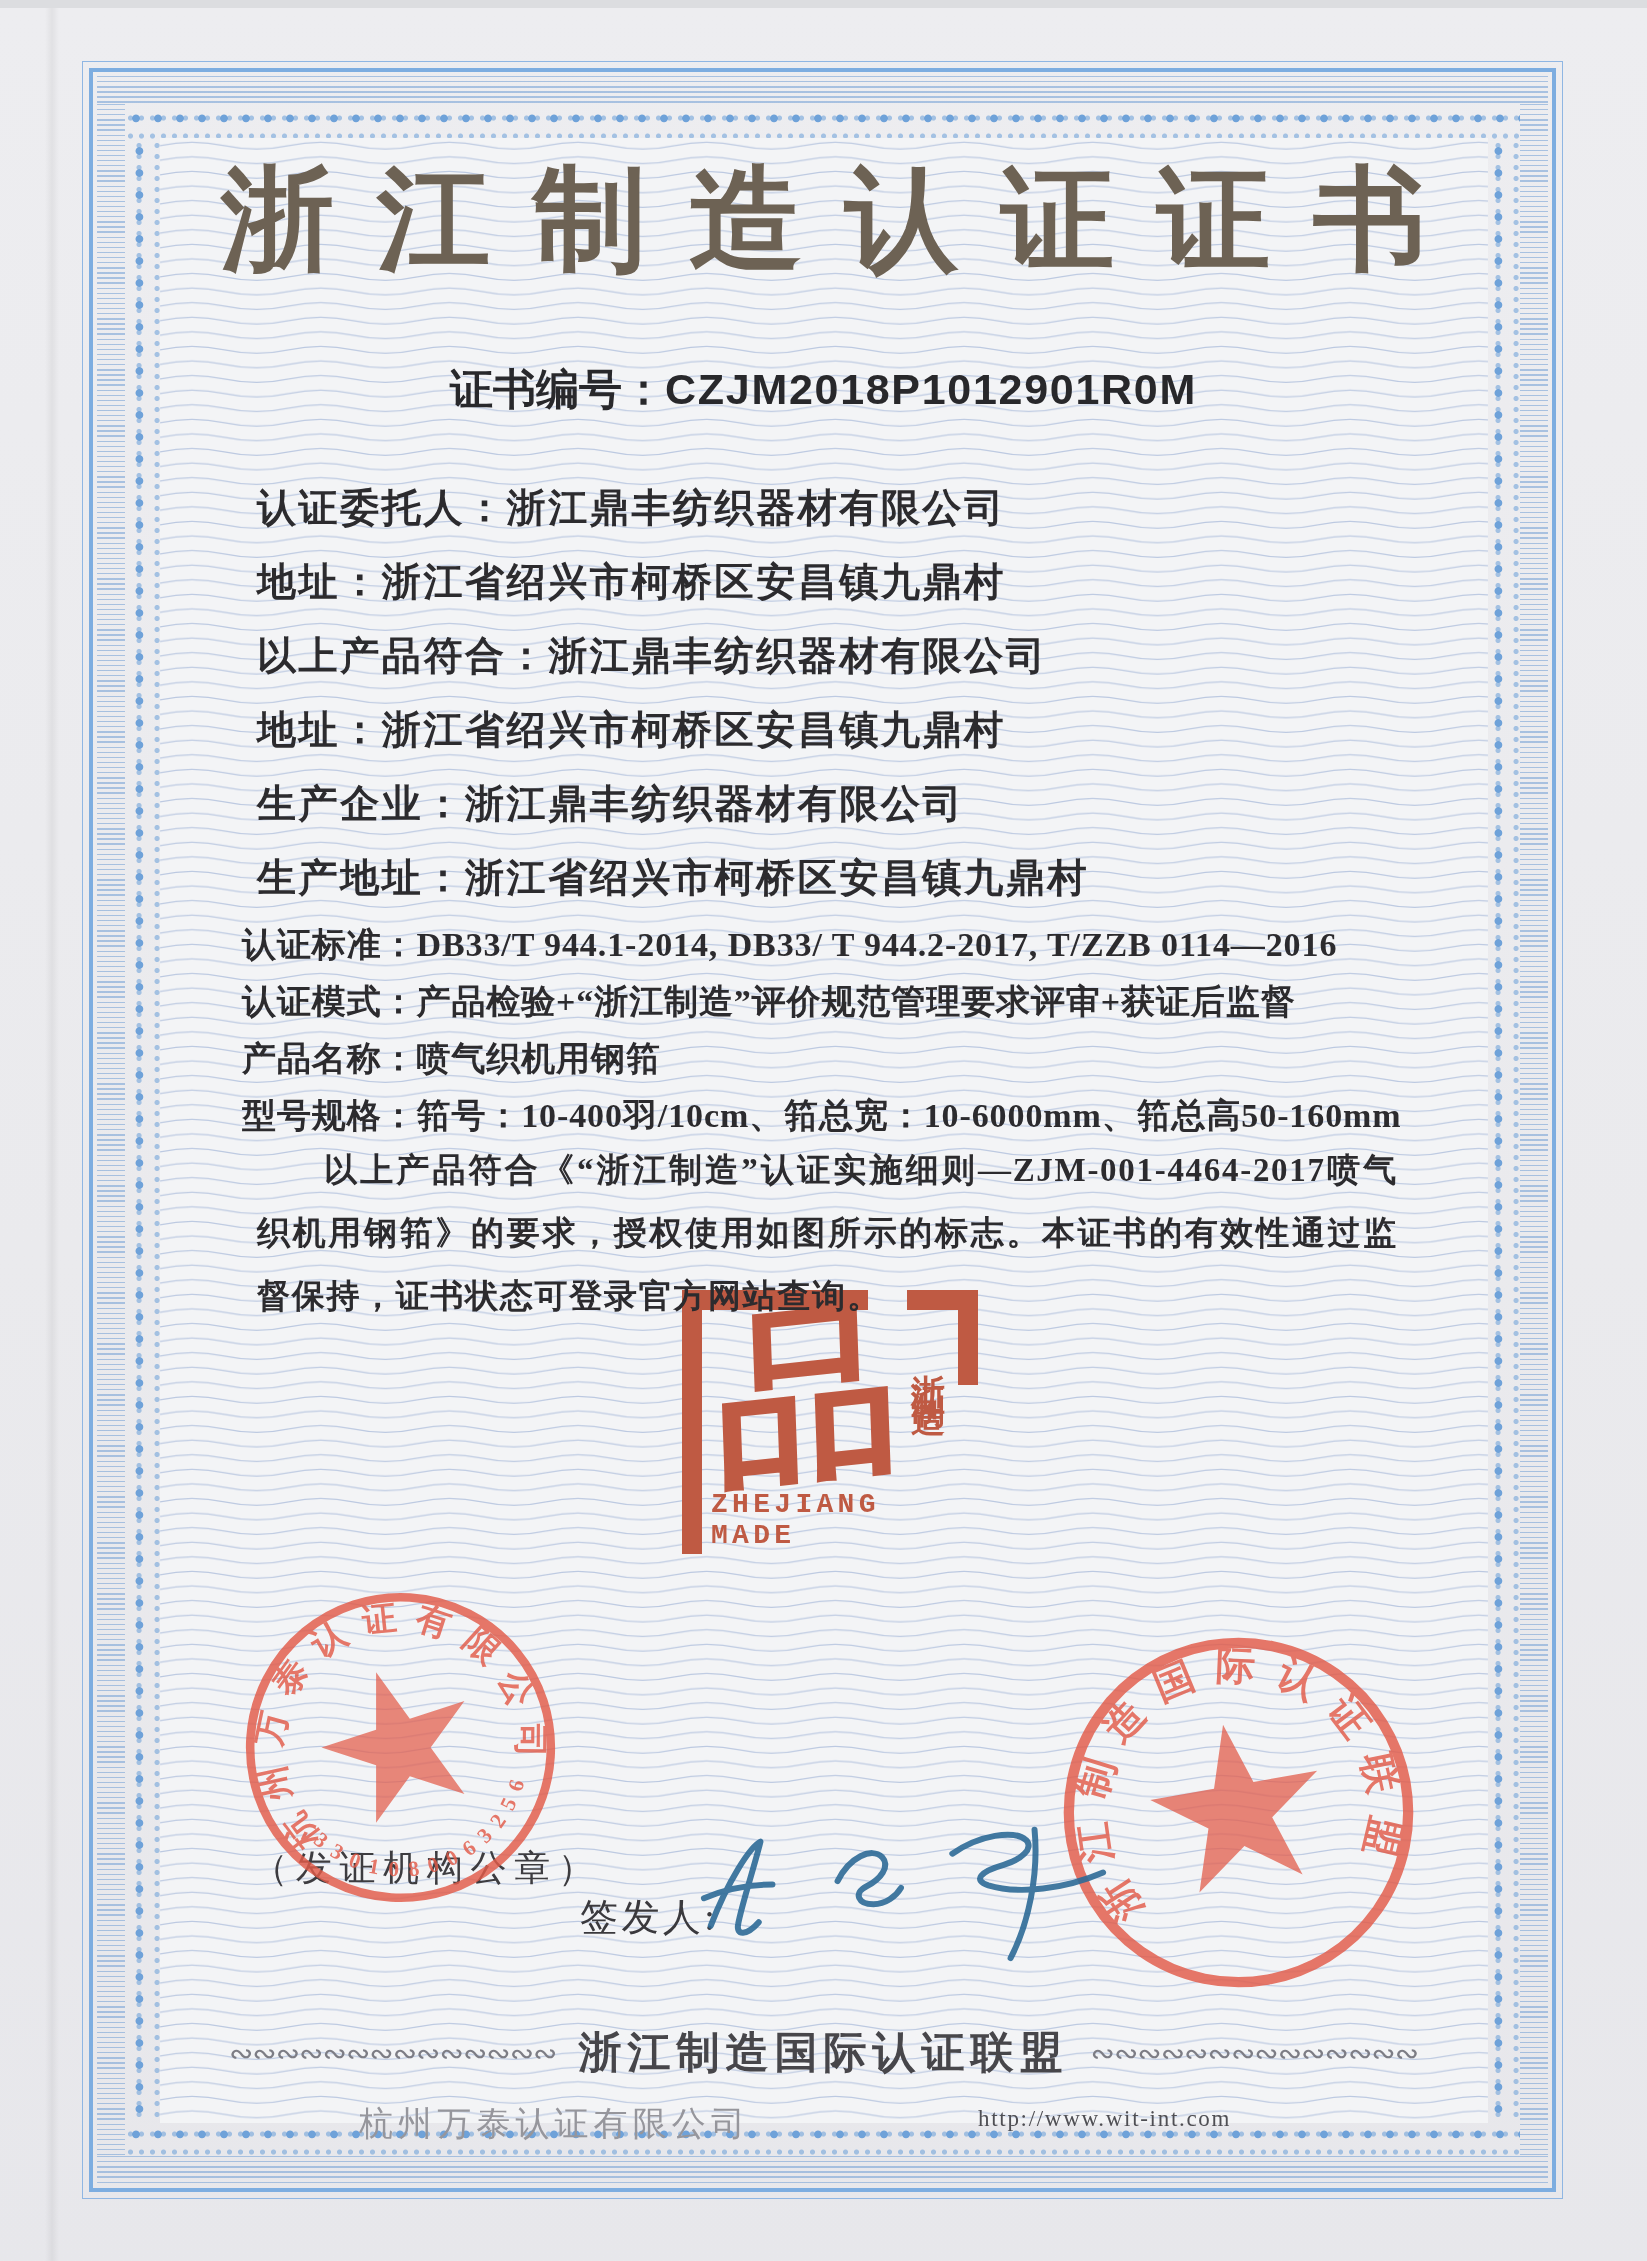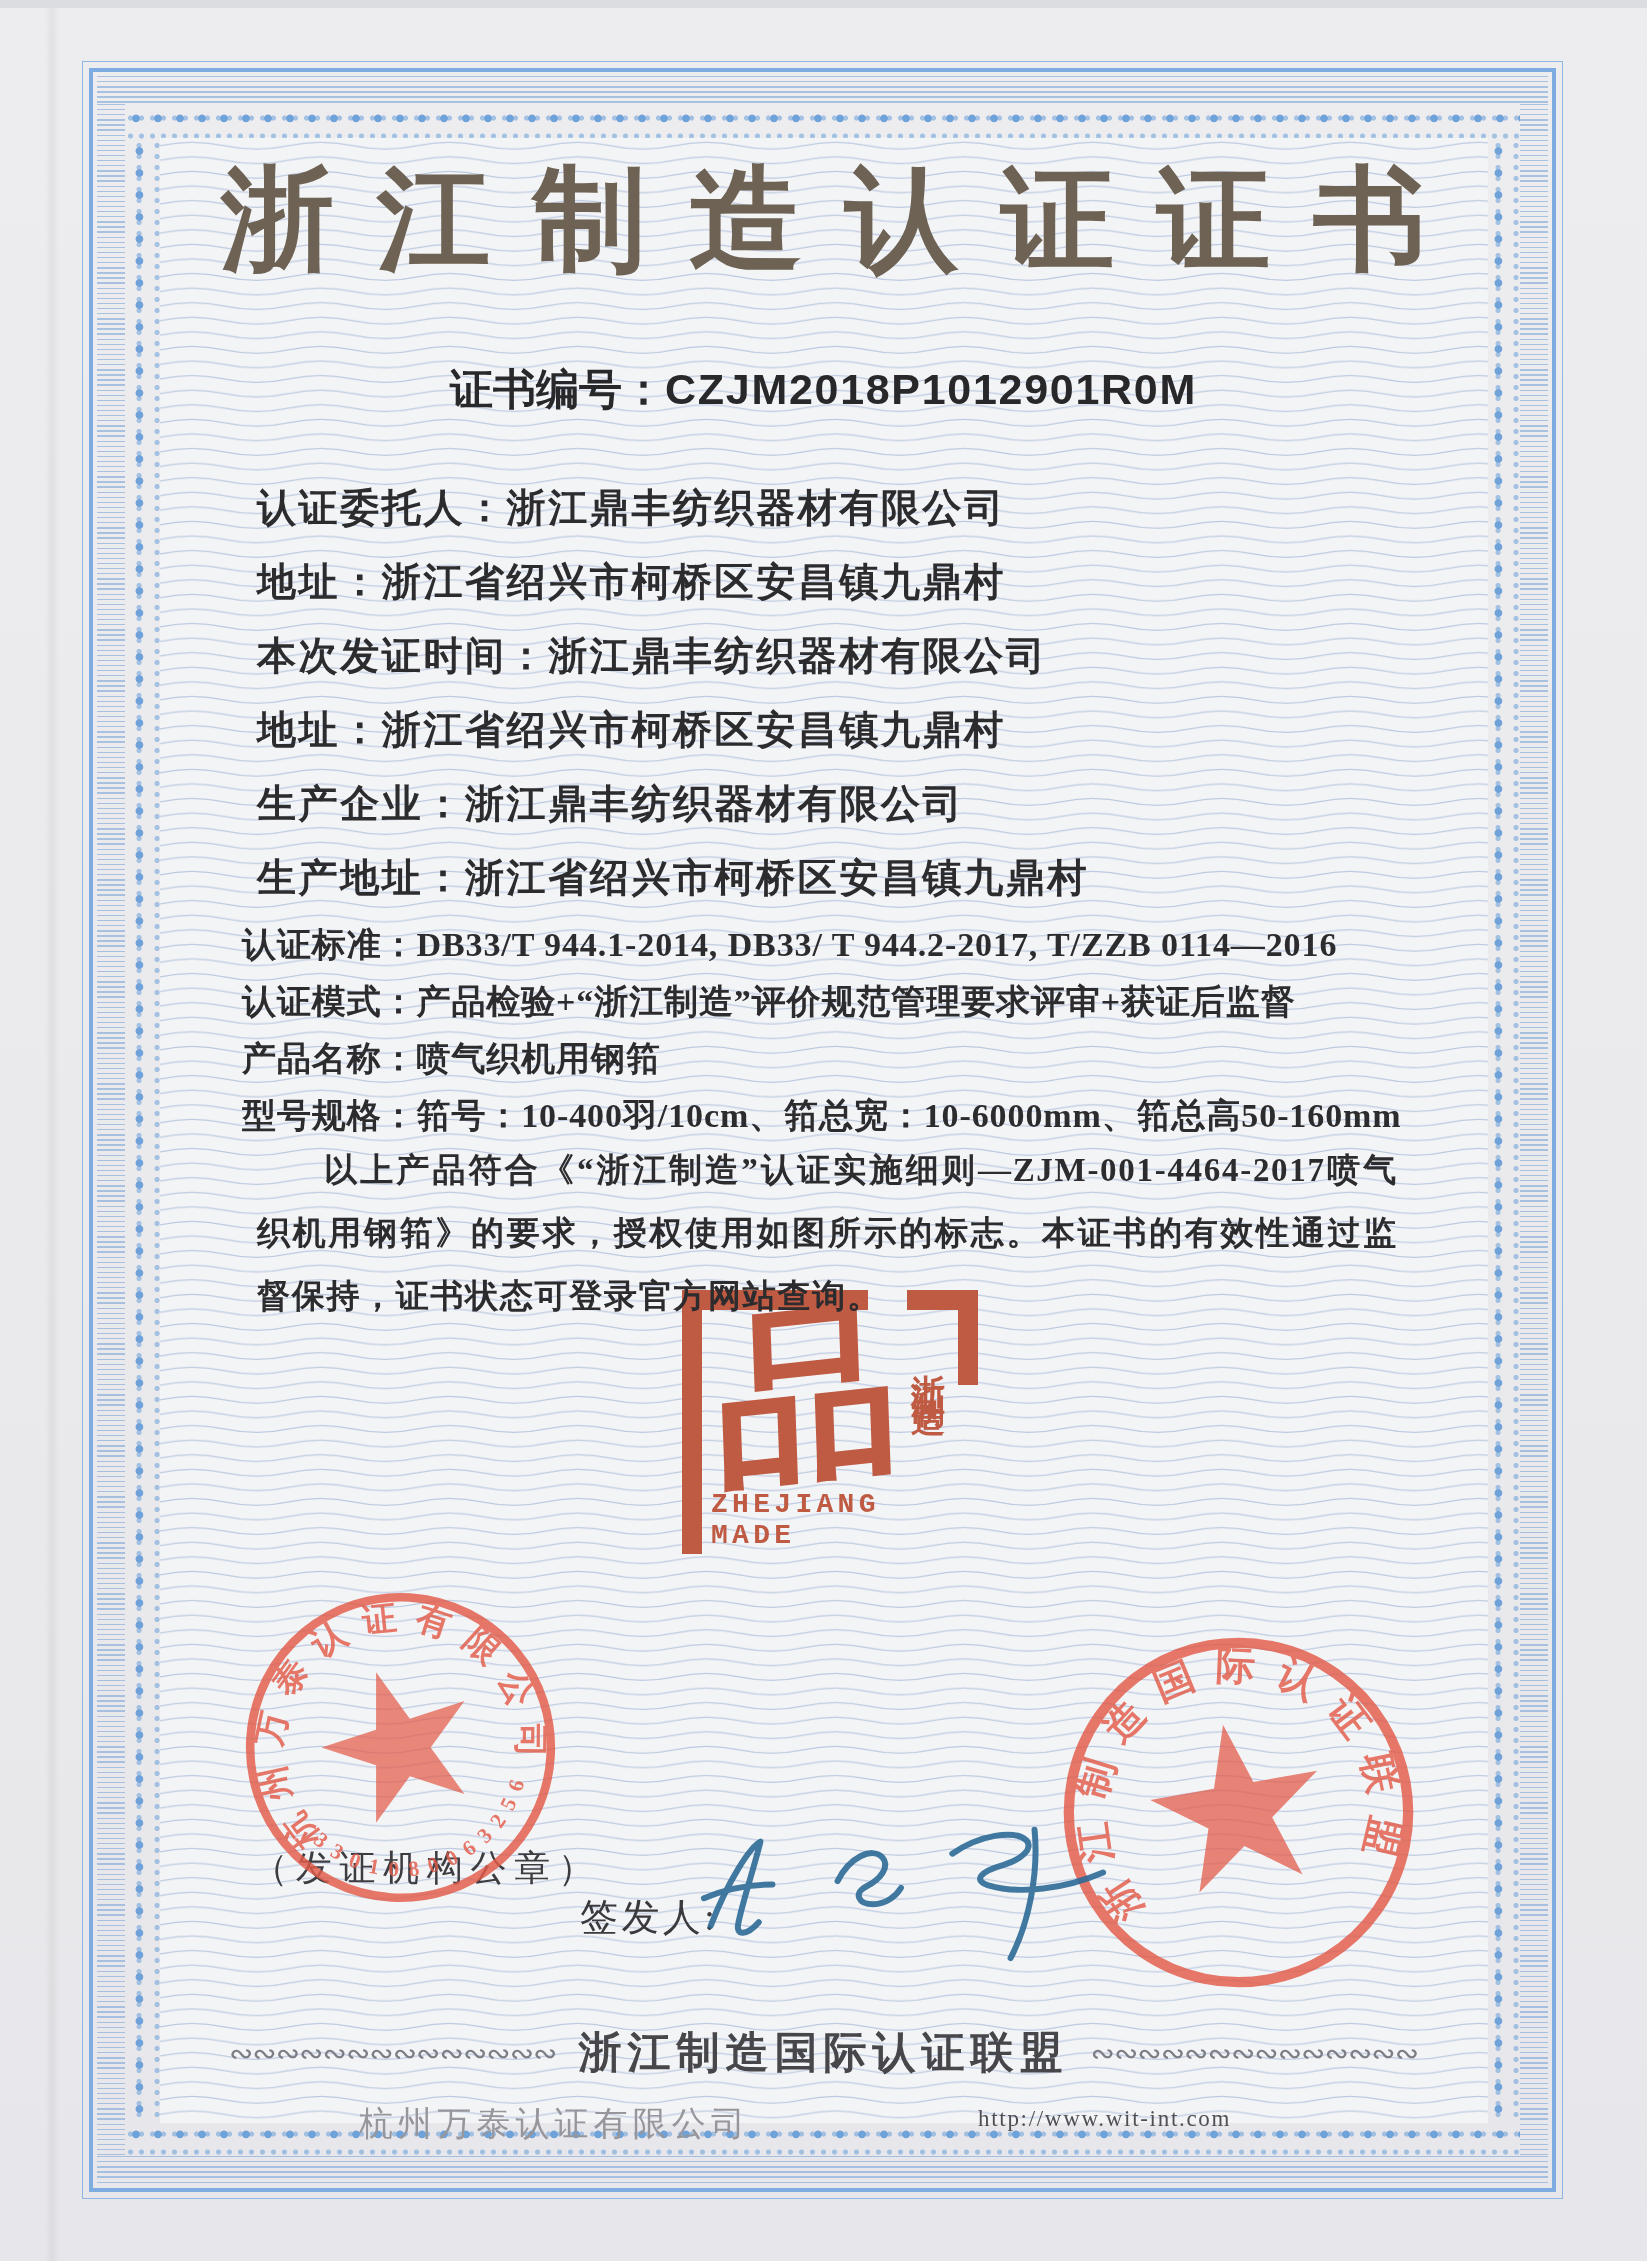--- a/index.html
+++ b/index.html
@@ -109,21 +109,21 @@
 
   <h1 class="title">浙江制造认证证书</h1>
 
   <div class="certno">
     <span>证书编号：</span><span class="num">CZJM2018P1012901R0M</span>
   </div>
 
   <div class="fields">
     <div class="frow"><span>认证委托人：</span><span>浙江鼎丰纺织器材有限公司</span></div>
     <div class="frow"><span>地址：</span><span>浙江省绍兴市柯桥区安昌镇九鼎村</span></div>
-    <div class="frow"><span>本次发证时间：</span><span>浙江鼎丰纺织器材有限公司</span></div>
+    <div class="frow"><span>以上产品符合：</span><span>浙江鼎丰纺织器材有限公司</span></div>
     <div class="frow"><span>地址：</span><span>浙江省绍兴市柯桥区安昌镇九鼎村</span></div>
     <div class="frow"><span>生产企业：</span><span>浙江鼎丰纺织器材有限公司</span></div>
     <div class="frow"><span>生产地址：</span><span>浙江省绍兴市柯桥区安昌镇九鼎村</span></div>
   </div>
 
   <div class="specs">
     <div class="srow"><span>认证标准：</span><span>DB33/T 944.1-2014, DB33/ T 944.2-2017, T/ZZB 0114—2016</span></div>
     <div class="srow"><span>认证模式：</span><span>产品检验+“浙江制造”评价规范管理要求评审+获证后监督</span></div>
     <div class="srow"><span>产品名称：</span><span>喷气织机用钢筘</span></div>
     <div class="srow"><span>型号规格：</span><span>筘号：10-400羽/10cm、筘总宽：10-6000mm、筘总高50-160mm</span></div>

